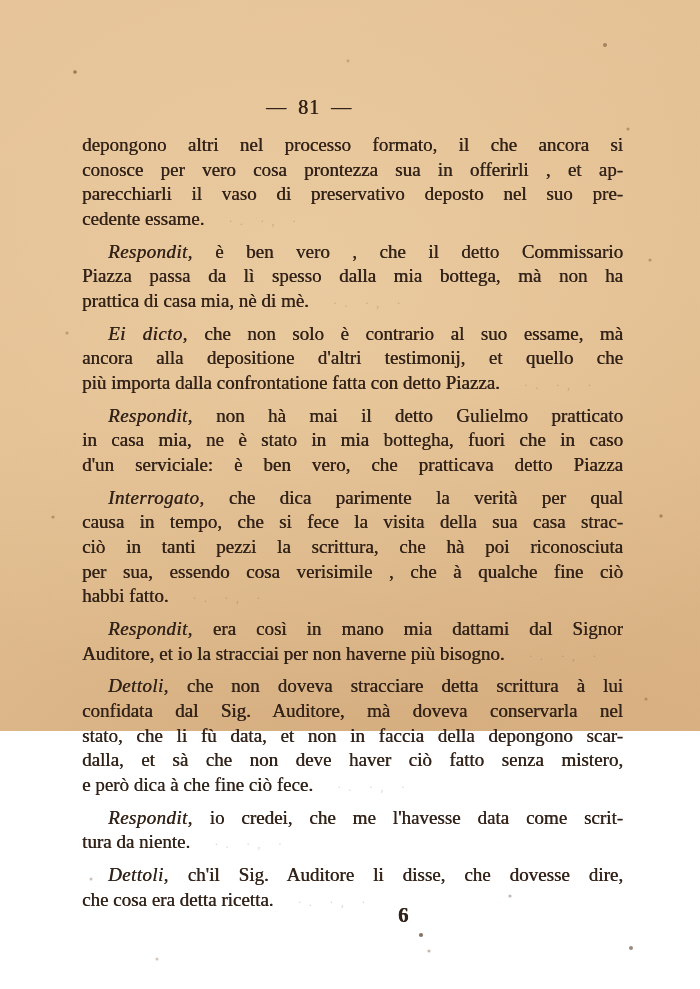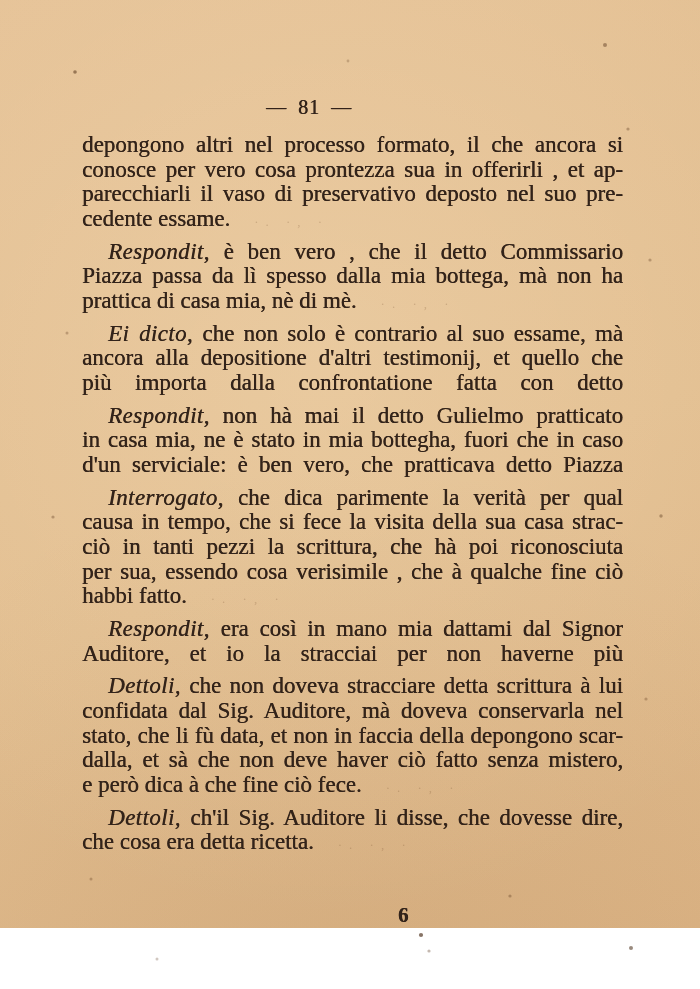--- a/index.html
+++ b/index.html
@@ -8,21 +8,21 @@
     width: 700px;
     height: 989px;
     overflow: hidden;
     font-family: "Liberation Serif", "DejaVu Serif", serif;
   }
 
   
   .scan-page {
     position: relative;
     width: 700px;
-    height: 928px;
+    height: 731px;
     color: #32231a;
     background:
       radial-gradient(ellipse 130% 95% at 46% 40%, rgba(255,238,204,0.22), rgba(0,0,0,0) 62%),
       radial-gradient(ellipse 160% 120% at 50% 115%, rgba(120,75,35,0.10), rgba(0,0,0,0) 55%),
       linear-gradient(158deg, #e6c398 0%, #e2be90 55%, #dcb485 100%);
   }
 
   
   .page-header {
     position: absolute;
@@ -35,21 +35,21 @@
     white-space: nowrap;
     text-shadow: 0.4px 0 0 currentColor;
   }
 
   
   .text-block {
     position: absolute;
     top: 133px;
     left: 82px;
     width: 541px;
-    font-size: 23px;
+    font-size: 19px;
     line-height: 24.68px;
     text-shadow: 0.4px 0.1px 0.2px rgba(48,30,18,0.9);
   }
 
   .line {
     height: 24.68px;
     overflow: hidden;
     text-align: justify;
     text-align-last: justify;
     white-space: nowrap;
@@ -154,20 +154,24 @@
         <div class="line par-end">Auditore, et io la stracciai per non haverne più bisogno.</div>
       </div>
       <div class="paragraph">
         <div class="line indent"><i class="lead">Dettoli,</i> che non doveva stracciare detta scrittura à lui</div>
         <div class="line">confidata dal Sig. Auditore, mà doveva conservarla nel</div>
         <div class="line">stato, che li fù data, et non in faccia della depongono scar-</div>
         <div class="line">dalla, et sà che non deve haver ciò fatto senza mistero,</div>
         <div class="line par-end">e però dica à che fine ciò fece.</div>
       </div>
       <div class="paragraph">
+        <div class="line indent"><i class="lead">Respondit,</i> io credei, che me l'havesse data come scrit-</div>
+        <div class="line par-end">tura da niente.</div>
+      </div>
+      <div class="paragraph">
         <div class="line indent"><i class="lead">Dettoli,</i> ch'il Sig. Auditore li disse, che dovesse dire,</div>
         <div class="line par-end">che cosa era detta ricetta.</div>
       </div>
     </div>
 
   <div class="page-footer">6</div>
 
   <div class="specks"></div>
 
 </div>

